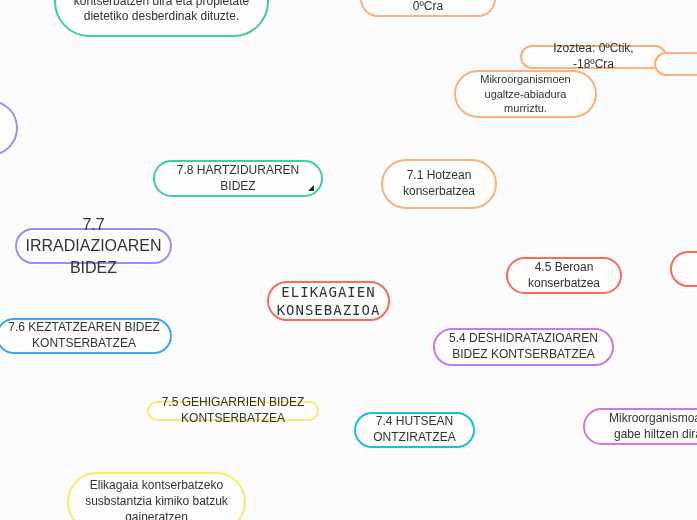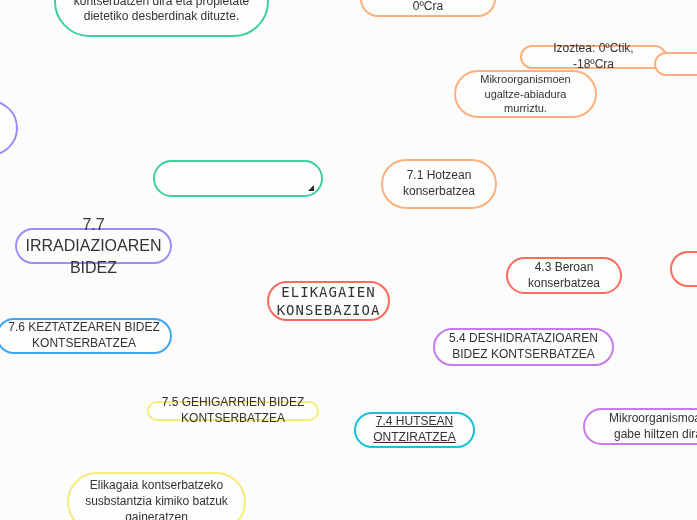--- a/index.html
+++ b/index.html
@@ -21,38 +21,39 @@
 <div id="canvas">
   <svg id="edges"></svg>
   <div id="node-layer">
       <div class="node" style="left: 267px; top: 281px; width: 123px; height: 40px; border-color: rgb(251, 106, 92); font-size: 14px; font-family: &quot;DejaVu Sans Mono&quot;, monospace; letter-spacing: 1px;">
         <span>ELIKAGAIEN KONSEBAZIOA</span>
       </div>
       <div class="node" style="left: 381px; top: 159px; width: 116px; height: 50px; border-color: rgb(252, 176, 126); font-size: 12px;">
         <span>7.1 Hotzean konserbatzea</span>
       </div>
       <div class="node" style="left: 506px; top: 257px; width: 116px; height: 37px; border-color: rgb(251, 106, 92); font-size: 12px;">
-        <span>4.3 Beroan konserbatzea</span>
+        <span>4.5 Beroan konserbatzea</span>
       </div>
       <div class="node" style="left: 433px; top: 328px; width: 181px; height: 38px; border-color: rgb(199, 122, 232); font-size: 12px;">
         <span>5.4 DESHIDRATAZIOAREN BIDEZ KONTSERBATZEA</span>
       </div>
-      <div class="node" style="left: 354px; top: 412px; width: 121px; height: 36px; border-color: rgb(22, 194, 213); font-size: 12px; text-decoration: underline;">
+      <div class="node" style="left: 354px; top: 412px; width: 121px; height: 36px; border-color: rgb(22, 194, 213); font-size: 12px;">
         <span>7.4 HUTSEAN ONTZIRATZEA</span>
       </div>
       <div class="node" style="left: 147px; top: 401px; width: 172px; height: 20px; border-color: rgb(245, 236, 120); font-size: 12px;">
         <span>7.5 GEHIGARRIEN BIDEZ KONTSERBATZEA</span>
       </div>
       <div class="node" style="left: -4px; top: 318px; width: 176px; height: 36px; border-color: rgb(63, 167, 240); font-size: 12px;">
         <span>7.6 KEZTATZEAREN BIDEZ KONTSERBATZEA</span>
       </div>
       <div class="node" style="left: 15px; top: 228px; width: 157px; height: 36px; border-color: rgb(154, 141, 245); font-size: 16px;">
         <span>7.7 IRRADIAZIOAREN BIDEZ</span>
       </div>
       <div class="node" style="left: 153px; top: 160px; width: 170px; height: 37px; border-color: rgb(63, 207, 154); font-size: 12px;">
+        <span>7.8 HARTZIDURAREN BIDEZ</span>
         <i class="handle"></i>
       </div>
       <div class="node" style="left: 454px; top: 70px; width: 143px; height: 48px; border-color: rgb(252, 176, 126); font-size: 11px;">
         <span>Mikroorganismoen ugaltze-abiadura murriztu.</span>
       </div>
       <div class="node" style="left: 360px; top: -19px; width: 136px; height: 36px; border-color: rgb(252, 176, 126); font-size: 12px;">
         <span>Hoztea: 8ºCtik, 0ºCra</span>
       </div>
       <div class="node" style="left: 520px; top: 1px; width: 147px; height: 24px; border-color: rgb(252, 176, 126); font-size: 12px; margin-top: 44px;">
         <span>Izoztea: 0ºCtik, -18ºCra</span>

